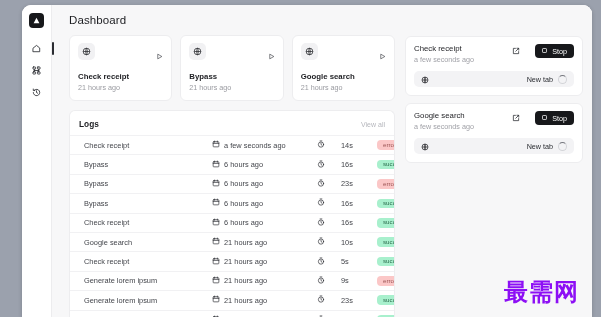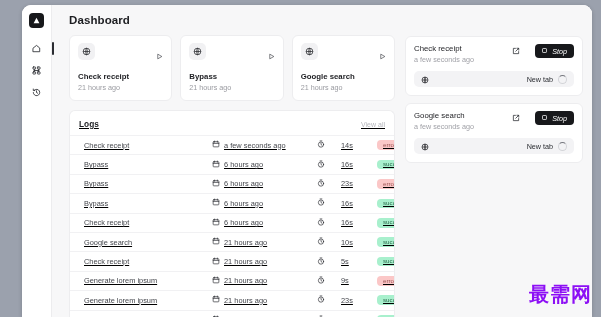--- a/index.html
+++ b/index.html
@@ -75,21 +75,21 @@
   .topbar {
     height: 30px;
     flex: 0 0 30px;
     background: #f7f7f8;
     display: flex;
     align-items: center;
     padding-left: 17px;
   }
   .page-title {
     font-size: 11.5px;
-    font-weight: bold;
+    font-weight: normal;
     color: #1c1d21;
     letter-spacing: .1px;
   }
 
   .body-area {
     flex: 1;
     display: flex;
     gap: 10px;
     padding: 0 9px 0 17px;
     min-height: 0;
@@ -146,21 +146,20 @@
   .logs-panel {
     background: #ffffff;
     border: 1px solid #ededef;
     border-radius: 6px 6px 0 0;
     border-bottom: none;
     flex: 1 1 auto;
     min-height: 0;
     display: flex;
     flex-direction: column;
     overflow: hidden;
-    text-decoration: underline;
   }
   .logs-head {
     display: flex;
     align-items: center;
     justify-content: space-between;
     padding: 8px 9px 6px 9px;
   }
   .logs-title {
     font-size: 8.3px;
     font-weight: bold;
@@ -222,21 +221,21 @@
     font-size: 7.8px;
     color: #1d1e22;
     white-space: nowrap; overflow:hidden; text-overflow: ellipsis;
     margin-bottom: 2px;
   }
   .run-time {
     font-size: 7.2px;
     color: #a0a1a7;
     white-space: nowrap; overflow:hidden; text-overflow: ellipsis;
   }
-  .run-actions { display: flex; align-items: center; gap: 12px; flex: 0 0 auto; font-style: italic; }
+  .run-actions { display: flex; align-items: center; gap: 12px; flex: 0 0 auto; }
   .icon-btn {
     width: 14px; height: 14px;
     display: flex; align-items: center; justify-content: center;
     cursor: pointer;
   }
   .stop-btn {
     background: #17181b;
     color: #ffffff;
     border-radius: 4px;
     height: 14px;
@@ -266,23 +265,23 @@
     width: 9px; height: 9px;
     border-radius: 50%;
     border: 1.4px solid #d3d4d8;
     border-top-color: #74767d;
     flex: 0 0 auto;
   }
 
   
   .watermark {
     position: absolute;
-    right: 9px; bottom: 9px;
+    right: 22px; bottom: 9px;
     font-family: "DejaVu Sans", sans-serif;
-    font-size: 20px;
+    font-size: 24px;
     font-weight: bold;
     letter-spacing: 1px;
     color: #8d0ff5;
     pointer-events: none;
     z-index: 40;
   }
 </style>
 </head>
 <body>
 

